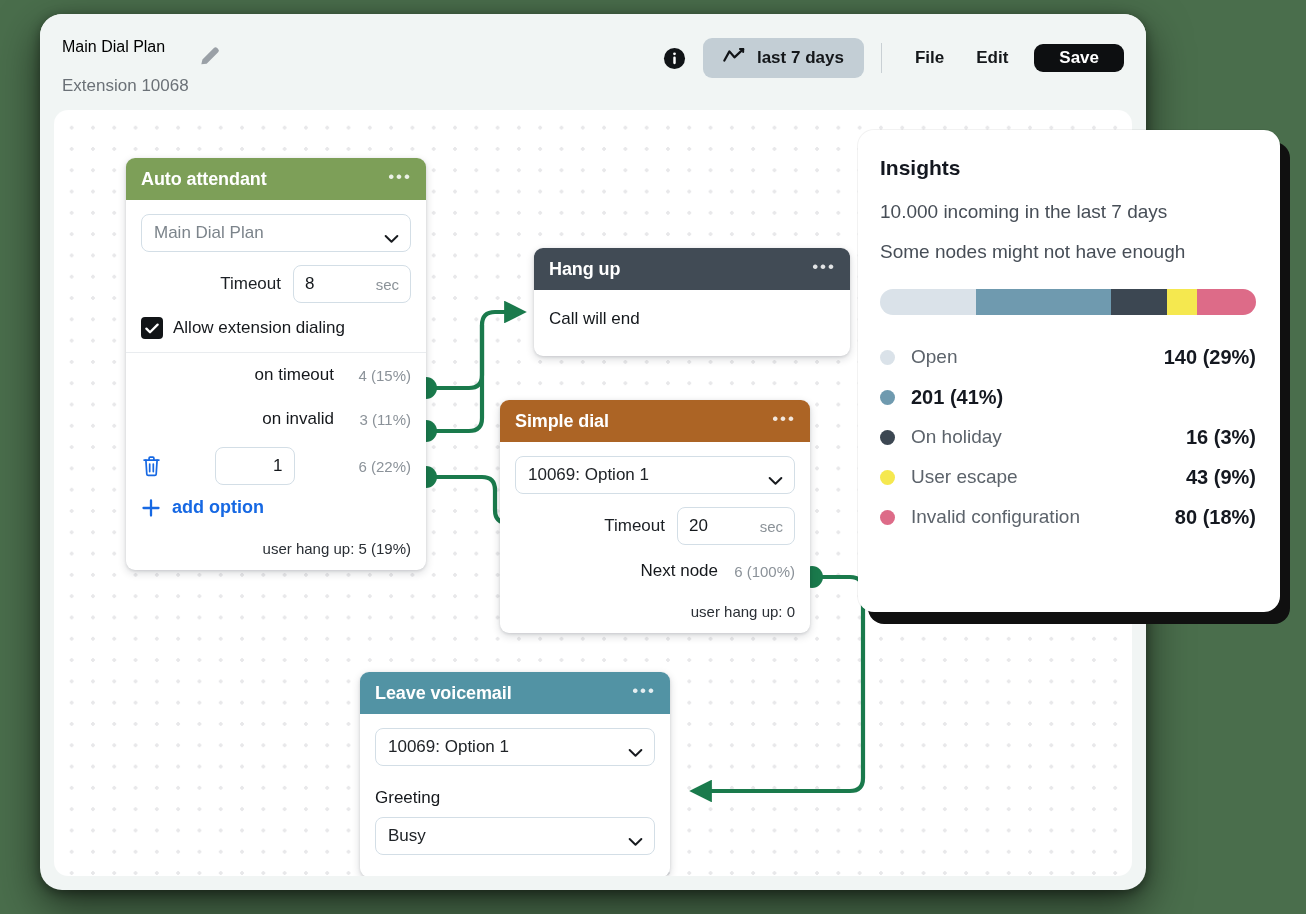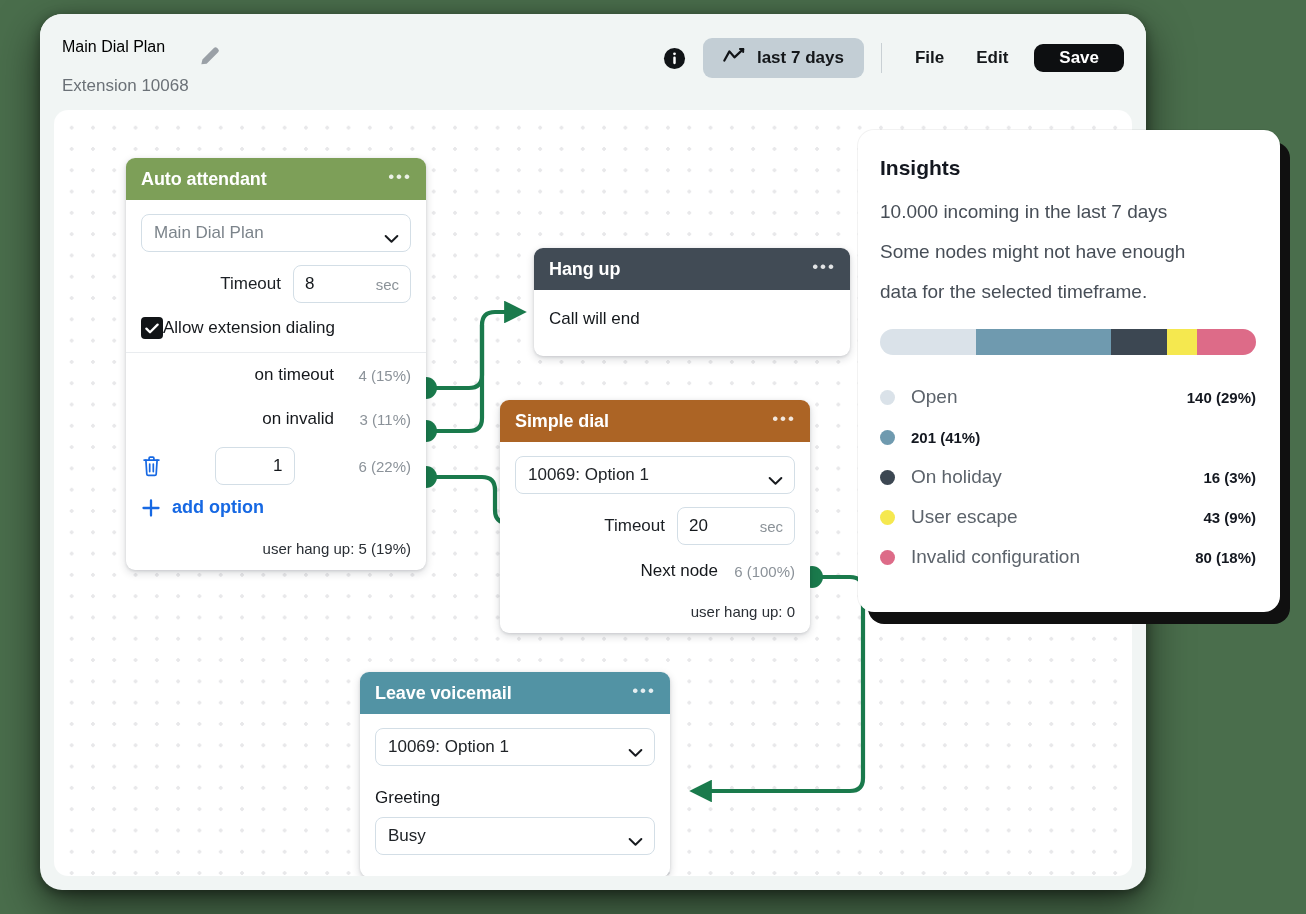--- a/index.html
+++ b/index.html
@@ -140,21 +140,21 @@
   .num-box {
     border: 1.5px solid #d3dee6; border-radius: 8px;
     height: 38px; width: 118px;
     display: flex; align-items: center; justify-content: space-between;
     padding: 0 11px; background: #fff;
     font-size: 17px; color: #14181c;
   }
   .num-box .unit { color: #8b9298; font-size: 15px; }
 
   .check-row {
-    display: flex; align-items: center; 
+    display: flex; align-items: center; gap: 10px;
     margin-top: 14px; margin-bottom: 3px;
   }
   .checkbox {
     width: 22px; height: 22px; border-radius: 4px;
     background: #111417;
     display: flex; align-items: center; justify-content: center;
     flex: none; cursor: pointer;
   }
   .check-label { font-size: 17px; color: #16191d; }
 
@@ -205,21 +205,21 @@
   .bar {
     display: flex; height: 26px; border-radius: 13px;
     overflow: hidden; margin: 17px 0 22px 0;
   }
   .legend-row {
     display: flex; align-items: center;
     height: 40px;
   }
   .sw { width: 15px; height: 15px; border-radius: 50%; flex: none; margin-right: 16px; }
   .lg-label { font-size: 19px; color: #5c636b; flex: 1; }
-  .lg-val { font-size: 15px; font-weight: bold; color: #141820; }
+  .lg-val { font-size: 20px; font-weight: bold; color: #141820; }
 </style>
 </head>
 <body>
 
 <div class="root">
   <div class="app-window">
 
     <div class="header">
       <div class="title-block">Main Dial Plan</div>
 
@@ -427,21 +427,20 @@
         </div>
       </div>
 
     </div>
   </div>
 
   <div class="insights">
     <div class="ins-title">Insights</div>
     <div class="ins-line">10.000 incoming in the last 7 days</div>
     <div class="ins-line">Some nodes might not have enough</div>
-    <div class="ins-line">data for the selected timeframe.</div>
 
     <div class="bar">
       <div style="background:#dae2e9; flex:29;"></div>
       <div style="background:#6f9aaf; flex:41;"></div>
       <div style="background:#3c4752; flex:17;"></div>
       <div style="background:#f5e84f; flex:9;"></div>
       <div style="background:#dd6b88; flex:18;"></div>
     </div>
 
     <div class="legend-row">

